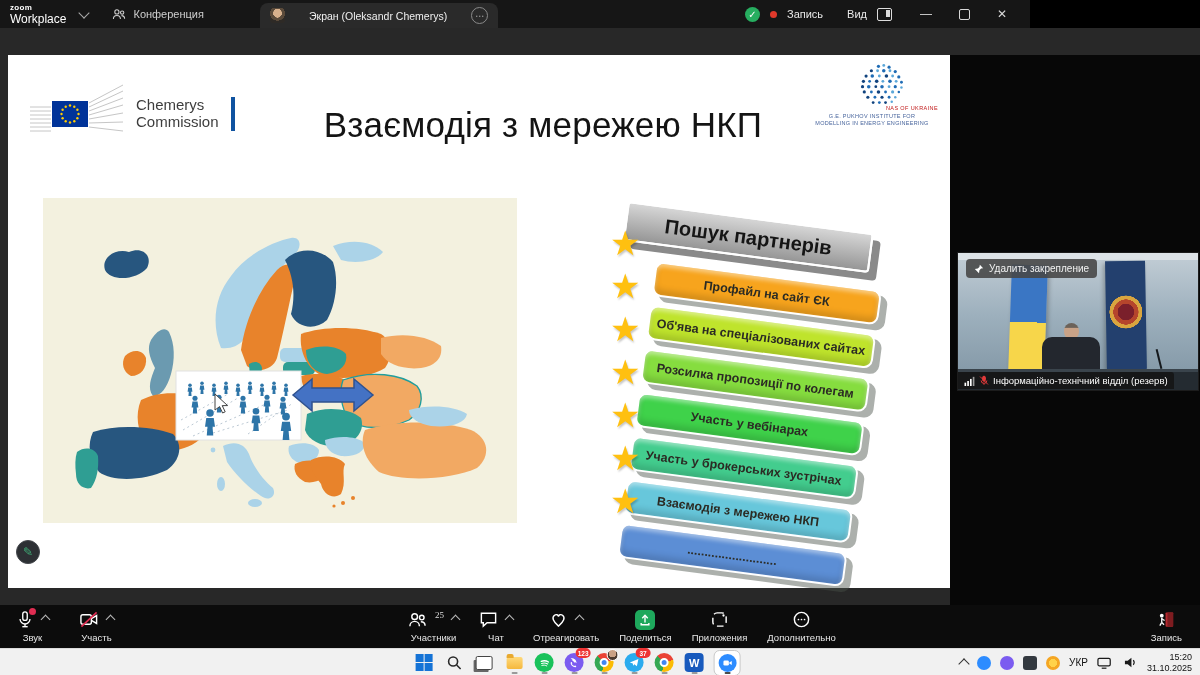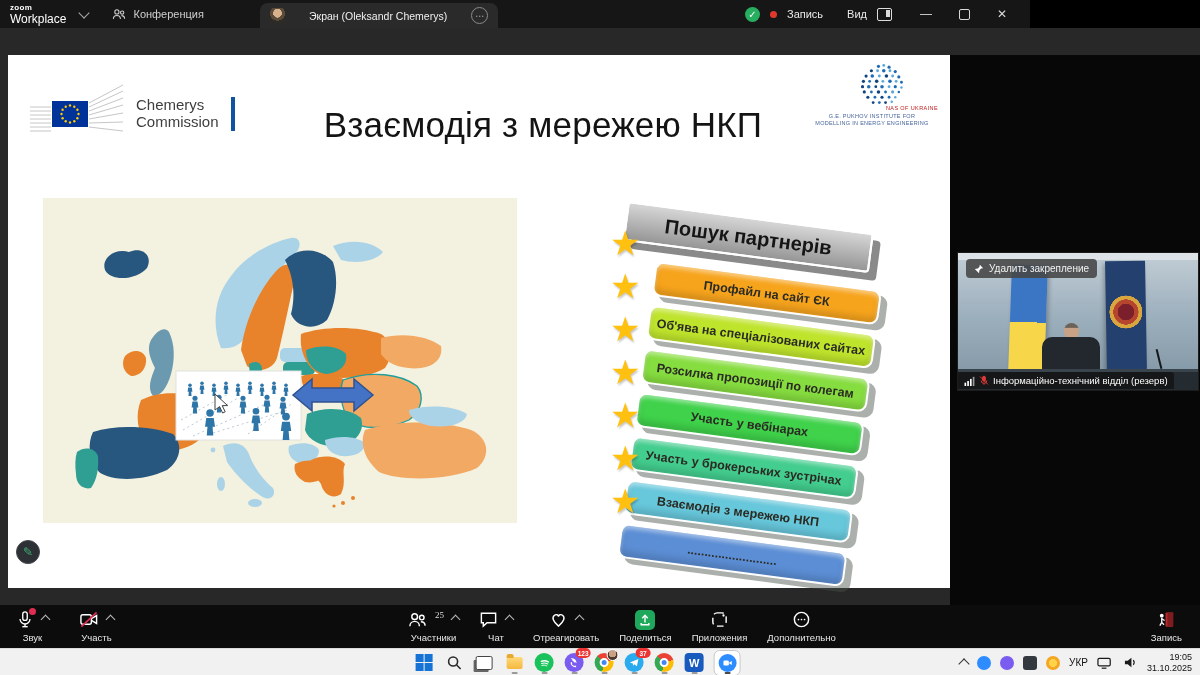--- a/index.html
+++ b/index.html
@@ -637,17 +637,17 @@
         <g stroke="#1a1a1a" stroke-width="1.3" fill="none">
           <rect x="1" y="2" width="13" height="8" rx="1.5"></rect>
           <line x1="5" y1="12.5" x2="10" y2="12.5"></line>
         </g>
       </svg>
     <svg width="15" height="13" viewBox="0 0 16 14">
         <path d="M2 5 H5 L9 2 V12 L5 9 H2 Z" fill="#1a1a1a"></path>
         <path d="M11 4.5 a4 4 0 0 1 0 5" stroke="#1a1a1a" fill="none" stroke-width="1.2"></path>
       </svg>
     <div class="trtime">
-      <div>19:05</div>
+      <div>15:20</div>
       <div>31.10.2025</div>
     </div>
   </div>
 </div>
 
 </body></html>

